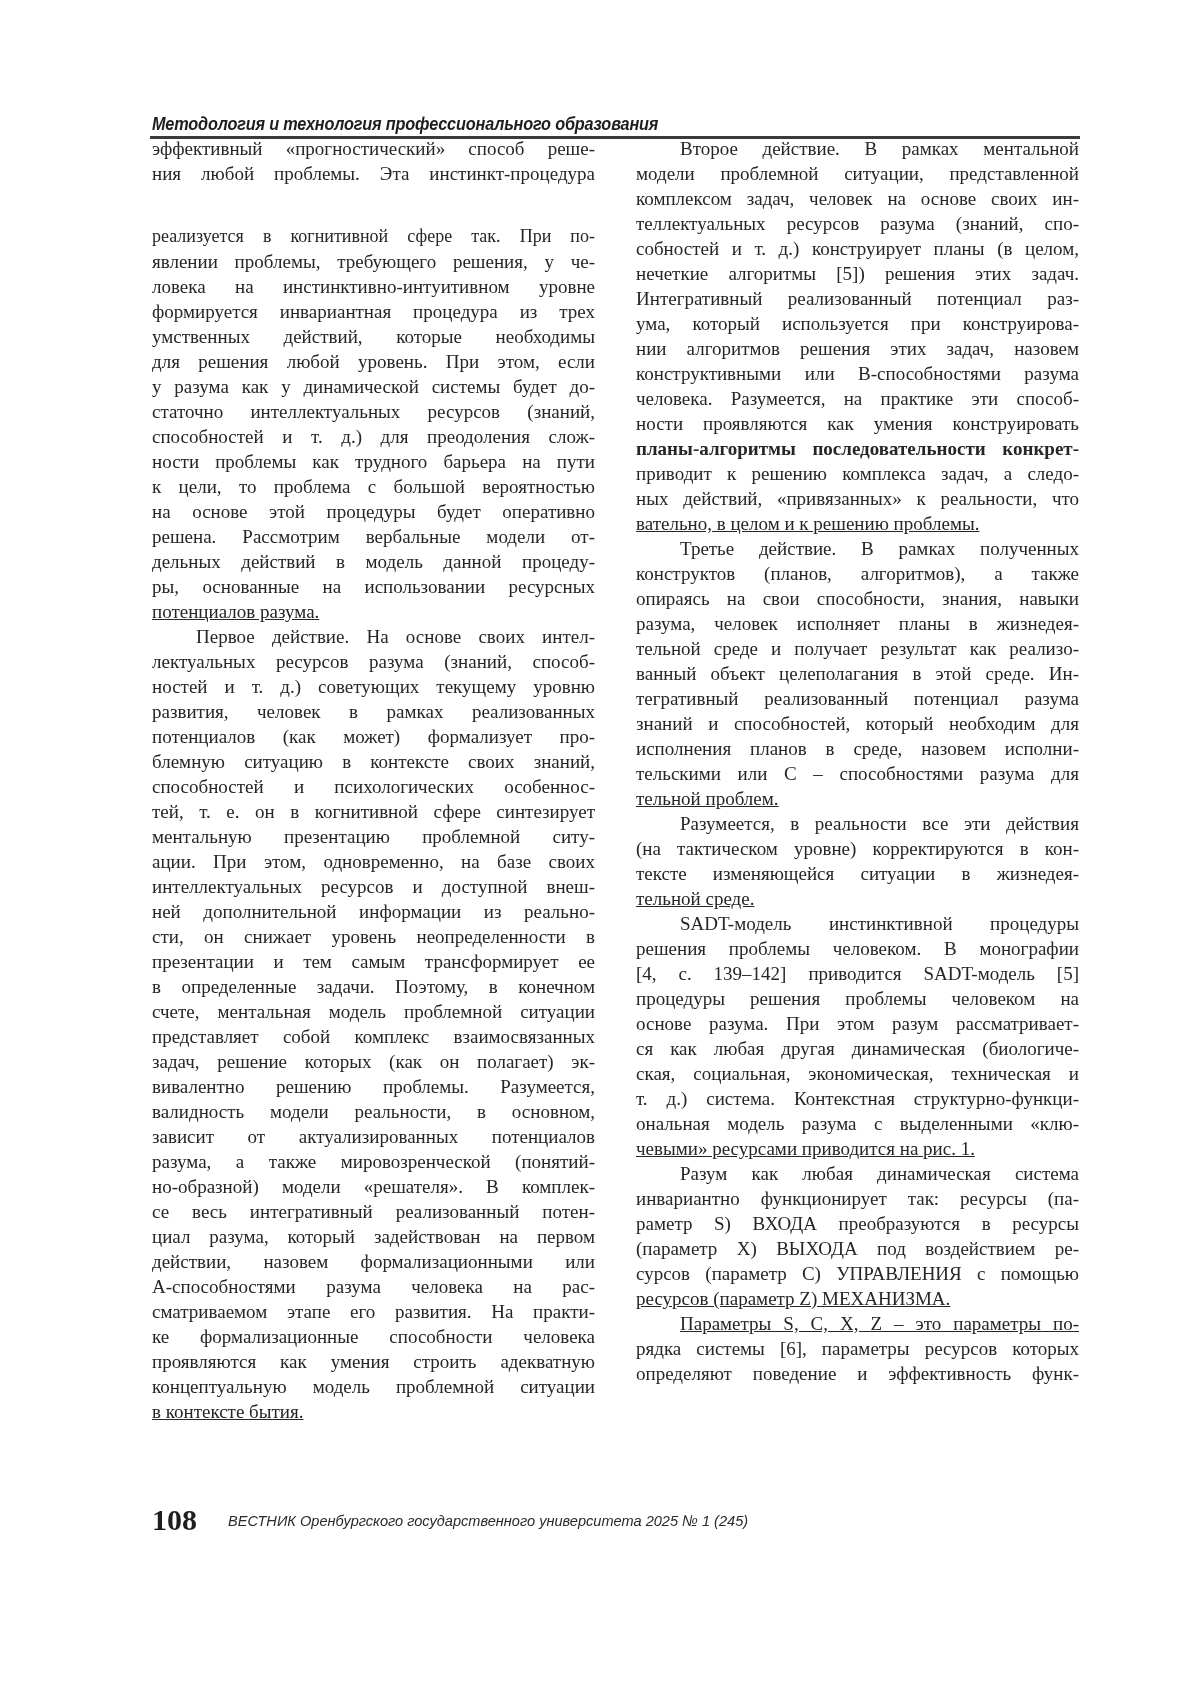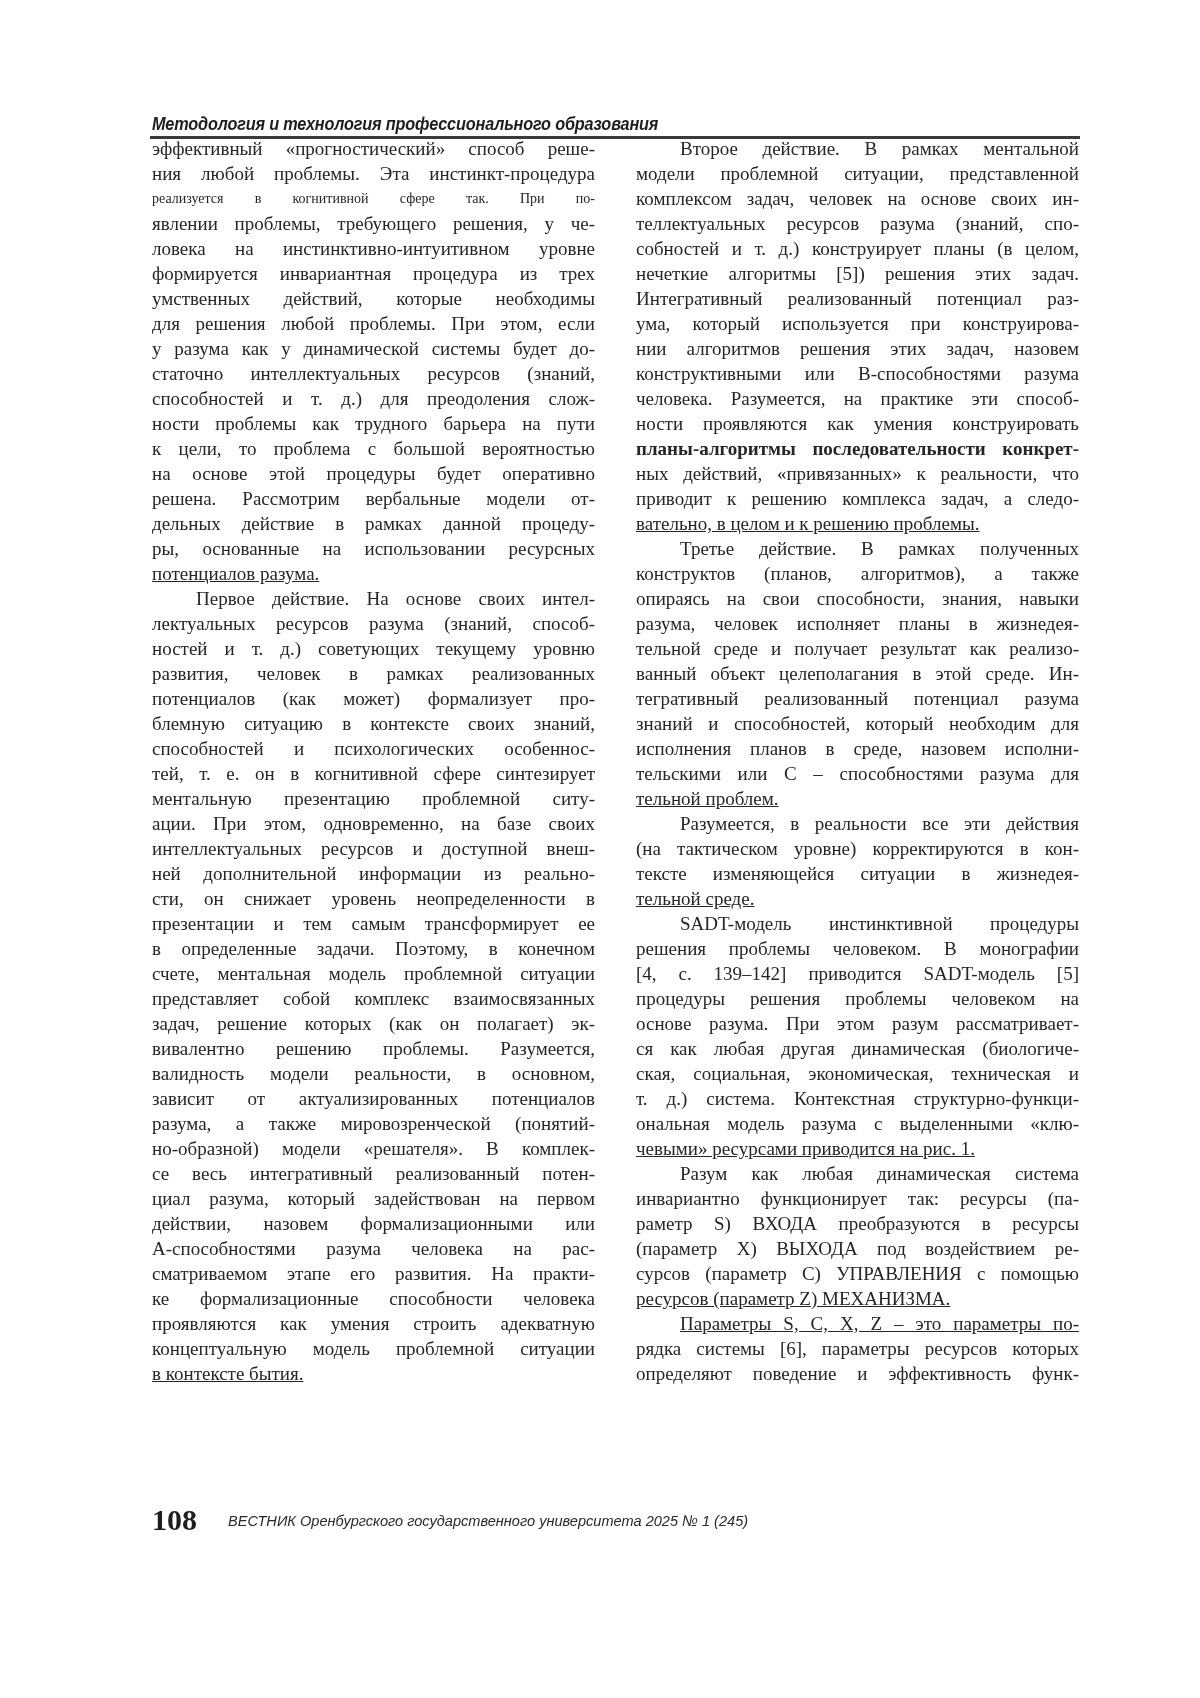--- a/index.html
+++ b/index.html
@@ -40,34 +40,34 @@
 </head>
 <body>
 
 <div class="page">
   <div class="running-head">Методология и технология профессионального образования</div>
   <div class="head-rule"></div>
 
   <div class="col left" id="col-left">
       <div class="line" style="white-space: normal; font-size: 19px;">эффективный «прогностический» способ реше-</div>
       <div class="line" style="white-space: normal; font-size: 19px;">ния любой проблемы. Эта инстинкт-процедура</div>
-      <div class="line" style="white-space: normal; font-size: 14px;">реализуется в когнитивной сфере так. При по-</div>
+      <div class="line" style="white-space: normal; font-size: 18px; margin-top: 38px;">реализуется в когнитивной сфере так. При по-</div>
       <div class="line" style="white-space: normal; font-size: 19px;">явлении проблемы, требующего решения, у че-</div>
       <div class="line" style="white-space: normal; font-size: 19px;">ловека на инстинктивно-интуитивном уровне</div>
       <div class="line" style="white-space: normal; font-size: 19px;">формируется инвариантная процедура из трех</div>
       <div class="line" style="white-space: normal; font-size: 19px;">умственных действий, которые необходимы</div>
-      <div class="line" style="white-space: normal; font-size: 19px;">для решения любой проблемы. При этом, если</div>
+      <div class="line" style="white-space: normal; font-size: 19px;">для решения любой уровень. При этом, если</div>
       <div class="line" style="white-space: normal; font-size: 19px;">у разума как у динамической системы будет до-</div>
       <div class="line" style="white-space: normal; font-size: 19px;">статочно интеллектуальных ресурсов (знаний,</div>
       <div class="line" style="white-space: normal; font-size: 19px;">способностей и т. д.) для преодоления слож-</div>
       <div class="line" style="white-space: normal; font-size: 19px;">ности проблемы как трудного барьера на пути</div>
       <div class="line" style="white-space: normal; font-size: 19px;">к цели, то проблема с большой вероятностью</div>
       <div class="line" style="white-space: normal; font-size: 19px;">на основе этой процедуры будет оперативно</div>
       <div class="line" style="white-space: normal; font-size: 19px;">решена. Рассмотрим вербальные модели от-</div>
-      <div class="line" style="white-space: normal; font-size: 19px;">дельных действие в рамках данной процеду-</div>
+      <div class="line" style="white-space: normal; font-size: 19px;">дельных действий в модель данной процеду-</div>
       <div class="line" style="white-space: normal; font-size: 19px;">ры, основанные на использовании ресурсных</div>
       <div class="line last" style="white-space: normal; font-size: 19px;">потенциалов разума.</div>
       <div class="line indent" style="white-space: normal; font-size: 19px;">Первое действие. На основе своих интел-</div>
       <div class="line" style="white-space: normal; font-size: 19px;">лектуальных ресурсов разума (знаний, способ-</div>
       <div class="line" style="white-space: normal; font-size: 19px;">ностей и т. д.) советующих текущему уровню</div>
       <div class="line" style="white-space: normal; font-size: 19px;">развития, человек в рамках реализованных</div>
       <div class="line" style="white-space: normal; font-size: 19px;">потенциалов (как может) формализует про-</div>
       <div class="line" style="white-space: normal; font-size: 19px;">блемную ситуацию в контексте своих знаний,</div>
       <div class="line" style="white-space: normal; font-size: 19px;">способностей и психологических особеннос-</div>
       <div class="line" style="white-space: normal; font-size: 19px;">тей, т. е. он в когнитивной сфере синтезирует</div>
@@ -103,22 +103,22 @@
       <div class="line" style="white-space: normal; font-size: 19px;">теллектуальных ресурсов разума (знаний, спо-</div>
       <div class="line" style="white-space: normal; font-size: 19px;">собностей и т. д.) конструирует планы (в целом,</div>
       <div class="line" style="white-space: normal; font-size: 19px;">нечеткие алгоритмы [5]) решения этих задач.</div>
       <div class="line" style="white-space: normal; font-size: 19px;">Интегративный реализованный потенциал раз-</div>
       <div class="line" style="white-space: normal; font-size: 19px;">ума, который используется при конструирова-</div>
       <div class="line" style="white-space: normal; font-size: 19px;">нии алгоритмов решения этих задач, назовем</div>
       <div class="line" style="white-space: normal; font-size: 19px;">конструктивными или В-способностями разума</div>
       <div class="line" style="white-space: normal; font-size: 19px;">человека. Разумеется, на практике эти способ-</div>
       <div class="line" style="white-space: normal; font-size: 19px;">ности проявляются как умения конструировать</div>
       <div class="line" style="white-space: normal; font-size: 19px; font-weight: bold;">планы-алгоритмы последовательности конкрет-</div>
+      <div class="line" style="white-space: normal; font-size: 19px;">приводит к решению комплекса задач, а следо-</div>
       <div class="line" style="white-space: normal; font-size: 19px;">ных действий, «привязанных» к реальности, что</div>
-      <div class="line" style="white-space: normal; font-size: 19px;">приводит к решению комплекса задач, а следо-</div>
       <div class="line last" style="white-space: normal; font-size: 19px;">вательно, в целом и к решению проблемы.</div>
       <div class="line indent" style="white-space: normal; font-size: 19px;">Третье действие. В рамках полученных</div>
       <div class="line" style="white-space: normal; font-size: 19px;">конструктов (планов, алгоритмов), а также</div>
       <div class="line" style="white-space: normal; font-size: 19px;">опираясь на свои способности, знания, навыки</div>
       <div class="line" style="white-space: normal; font-size: 19px;">разума, человек исполняет планы в жизнедея-</div>
       <div class="line" style="white-space: normal; font-size: 19px;">тельной среде и получает результат как реализо-</div>
       <div class="line" style="white-space: normal; font-size: 19px;">ванный объект целеполагания в этой среде. Ин-</div>
       <div class="line" style="white-space: normal; font-size: 19px;">тегративный реализованный потенциал разума</div>
       <div class="line" style="white-space: normal; font-size: 19px;">знаний и способностей, который необходим для</div>
       <div class="line" style="white-space: normal; font-size: 19px;">исполнения планов в среде, назовем исполни-</div>

